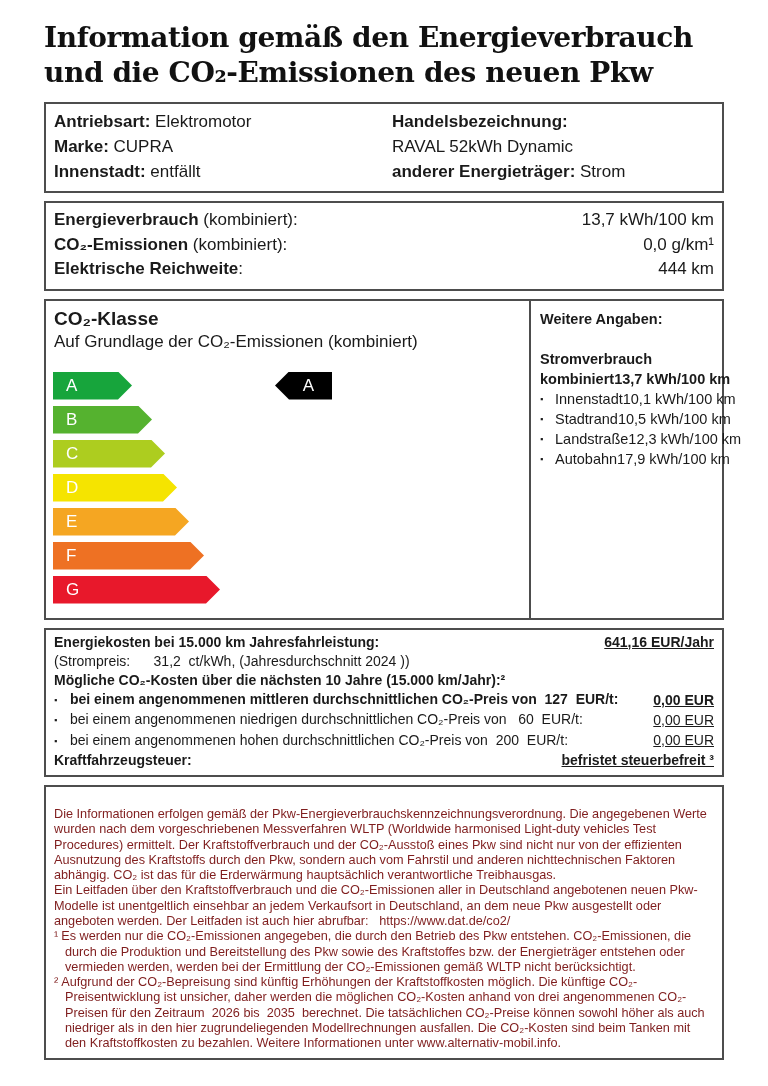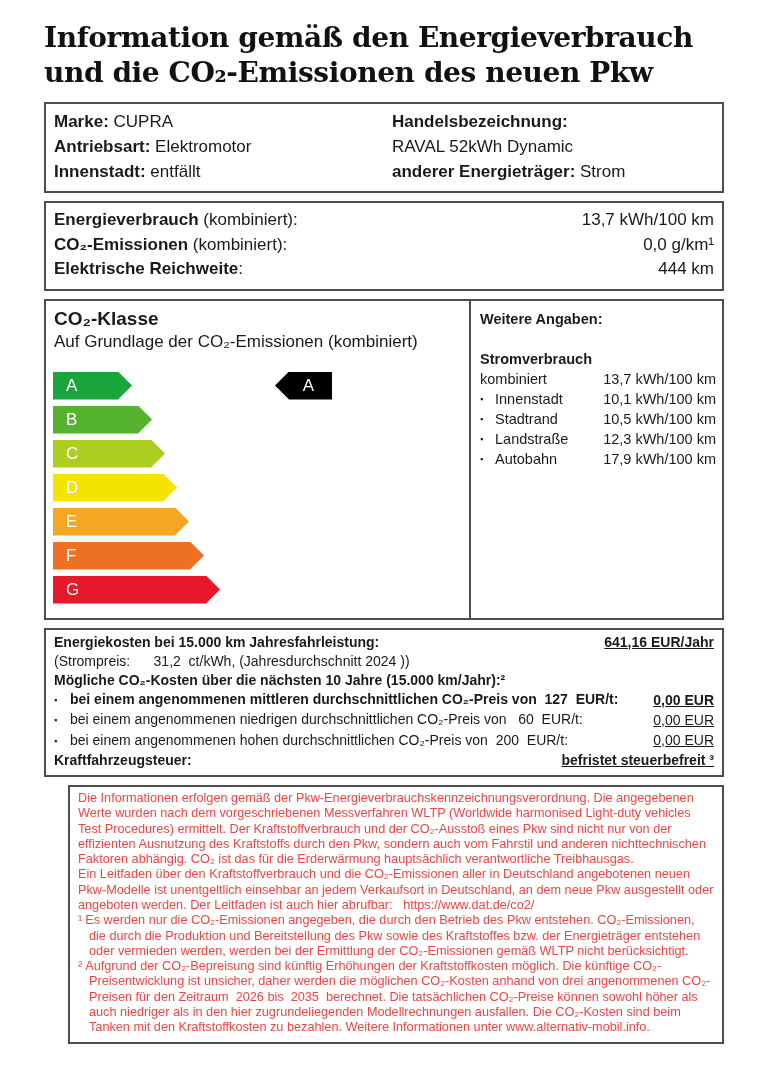--- a/index.html
+++ b/index.html
@@ -36,54 +36,54 @@
     height:28px;margin-bottom:6px;display:flex;align-items:center;
     color:#fff;font-size:17px;padding-left:13px;box-sizing:border-box;
     clip-path:polygon(0 0,calc(100% - 14px) 0,100% 50%,calc(100% - 14px) 100%,0 100%);
   }
   .rating{
     position:absolute;left:222px;top:0;width:57px;height:28px;background:#000;
     clip-path:polygon(0 50%,14px 0,100% 0,100% 100%,14px 100%);
     color:#fff;display:flex;align-items:center;justify-content:center;
     padding-left:10px;box-sizing:border-box;font-size:17px;
   }
-  .co2-right{width:253px;border-left:2px solid #4d4d4d;padding:8px 6px 8px 9px;
+  .co2-right{width:193px;border-left:2px solid #4d4d4d;padding:8px 6px 8px 9px;
     box-sizing:border-box;font-size:14.5px;line-height:20px;}
   .wa-head{font-weight:bold;margin-bottom:20px;}
   .wa-strom{font-weight:bold;}
-  .wa-komb{font-weight:normal;display:flex;}
+  .wa-komb{font-weight:bold;display:flex;}
   .wa-komb .wa-val{margin-left:auto;white-space:nowrap;}
   .wa-item{display:flex;}
   .wa-item .blt{width:15px;font-size:9px;flex:0 0 15px;}
   .wa-item .wa-val{margin-left:auto;white-space:nowrap;}
   
   .costs{padding:3px 8px 5px 8px;font-size:14px;line-height:19.2px;}
   .cost-row{display:flex;align-items:center;}
   .cost-row .val{margin-left:auto;white-space:nowrap;text-decoration:underline;}
   .b{font-weight:bold;}
   .pre{white-space:pre-wrap;}
   .blt2{display:inline-block;width:16px;font-size:9px;vertical-align:1px;}
   
-  .legal{padding:4px 8px 6px 8px;font-size:12.7px;line-height:15.3px;color:#ef4444;margin-left:24px;}
+  .legal{padding:20px 8px 6px 8px;font-size:12.7px;line-height:15.3px;color:#7f1d1d;}
   .legal p{margin:0;}
   .legal p.hang{padding-left:11px;text-indent:-11px;}
   .fn-marker{margin-right:3px;}
 </style>
 </head>
 <body>
 
 <div class="page">
   <div class="content">
 
     <h1 class="title"><span>Information gemäß den Energieverbrauch</span><br><span>und die CO₂-Emissionen des neuen Pkw</span></h1>
 
     <section class="box vehicle">
       <div>
+        <div><b>Antriebsart:</b> <span>Elektromotor</span></div>
         <div><b>Marke:</b> <span>CUPRA</span></div>
-        <div><b>Antriebsart:</b> <span>Elektromotor</span></div>
         <div><b>Innenstadt:</b> <span>entfällt</span></div>
       </div>
       <div>
         <div><b>Handelsbezeichnung:</b></div>
         <div><span>RAVAL 52kWh Dynamic</span></div>
         <div><b>anderer Energieträger:</b> <span>Strom</span></div>
       </div>
     </section>
 
     <section class="box consumption">

